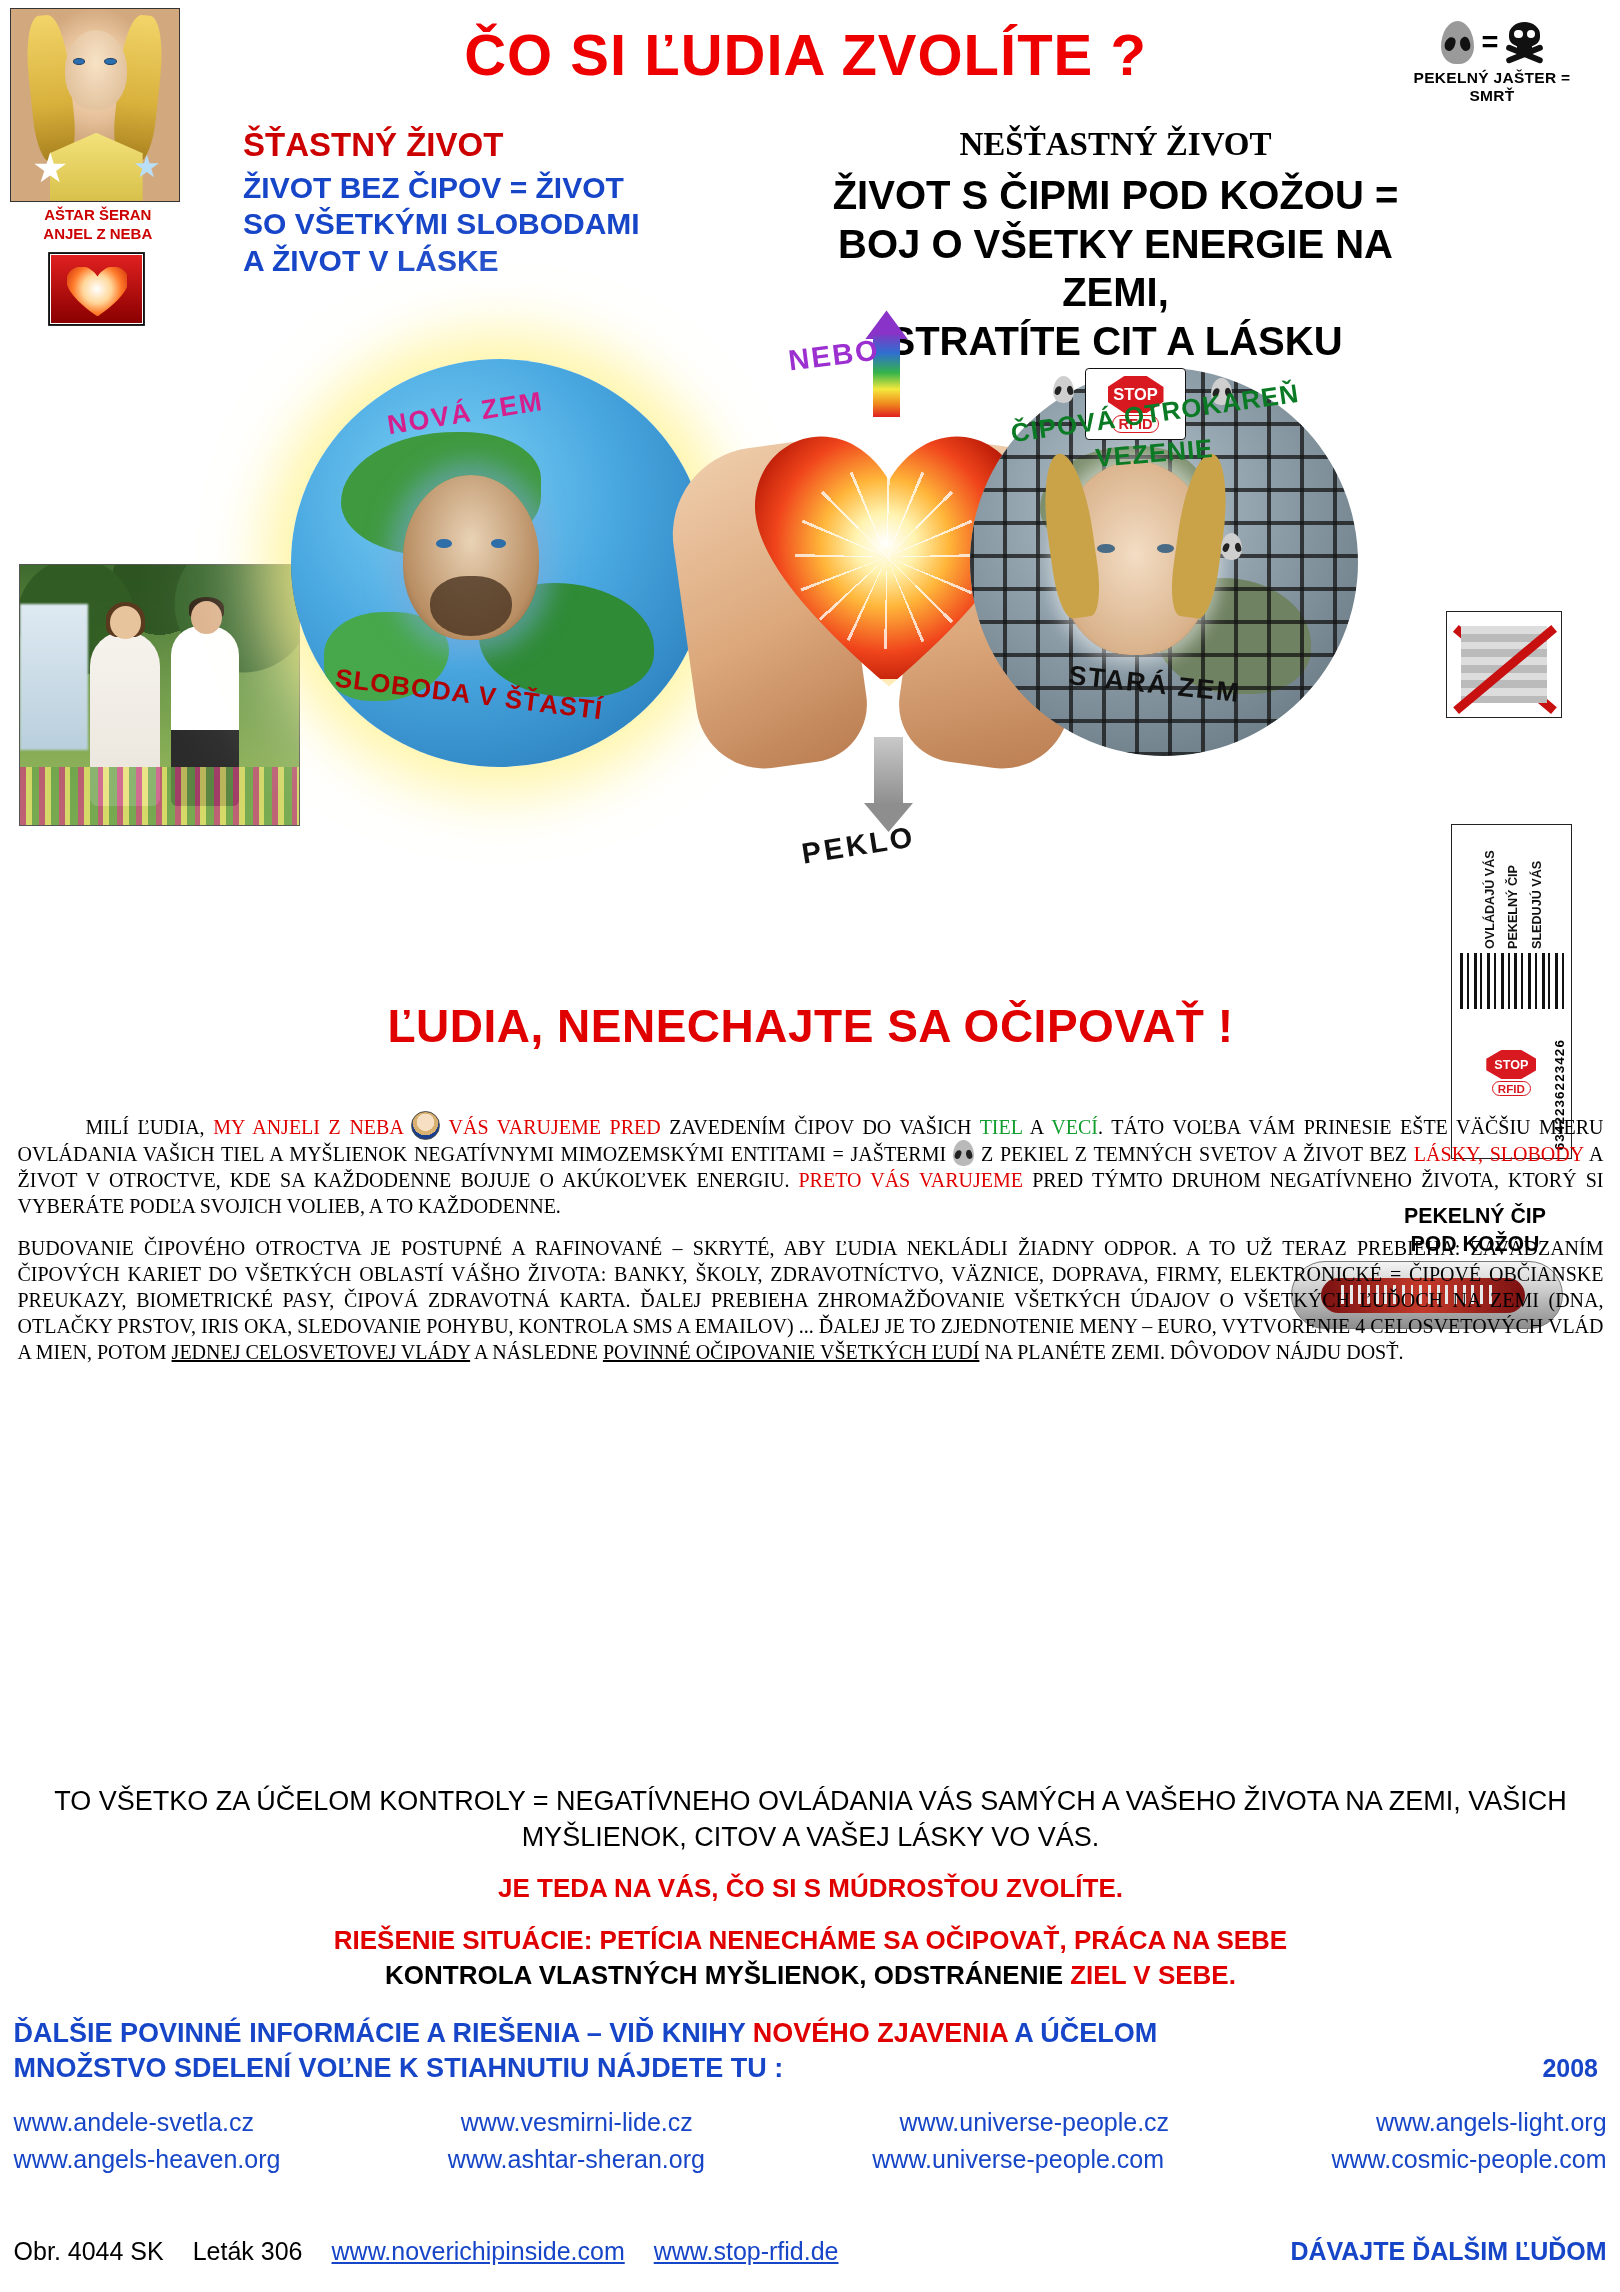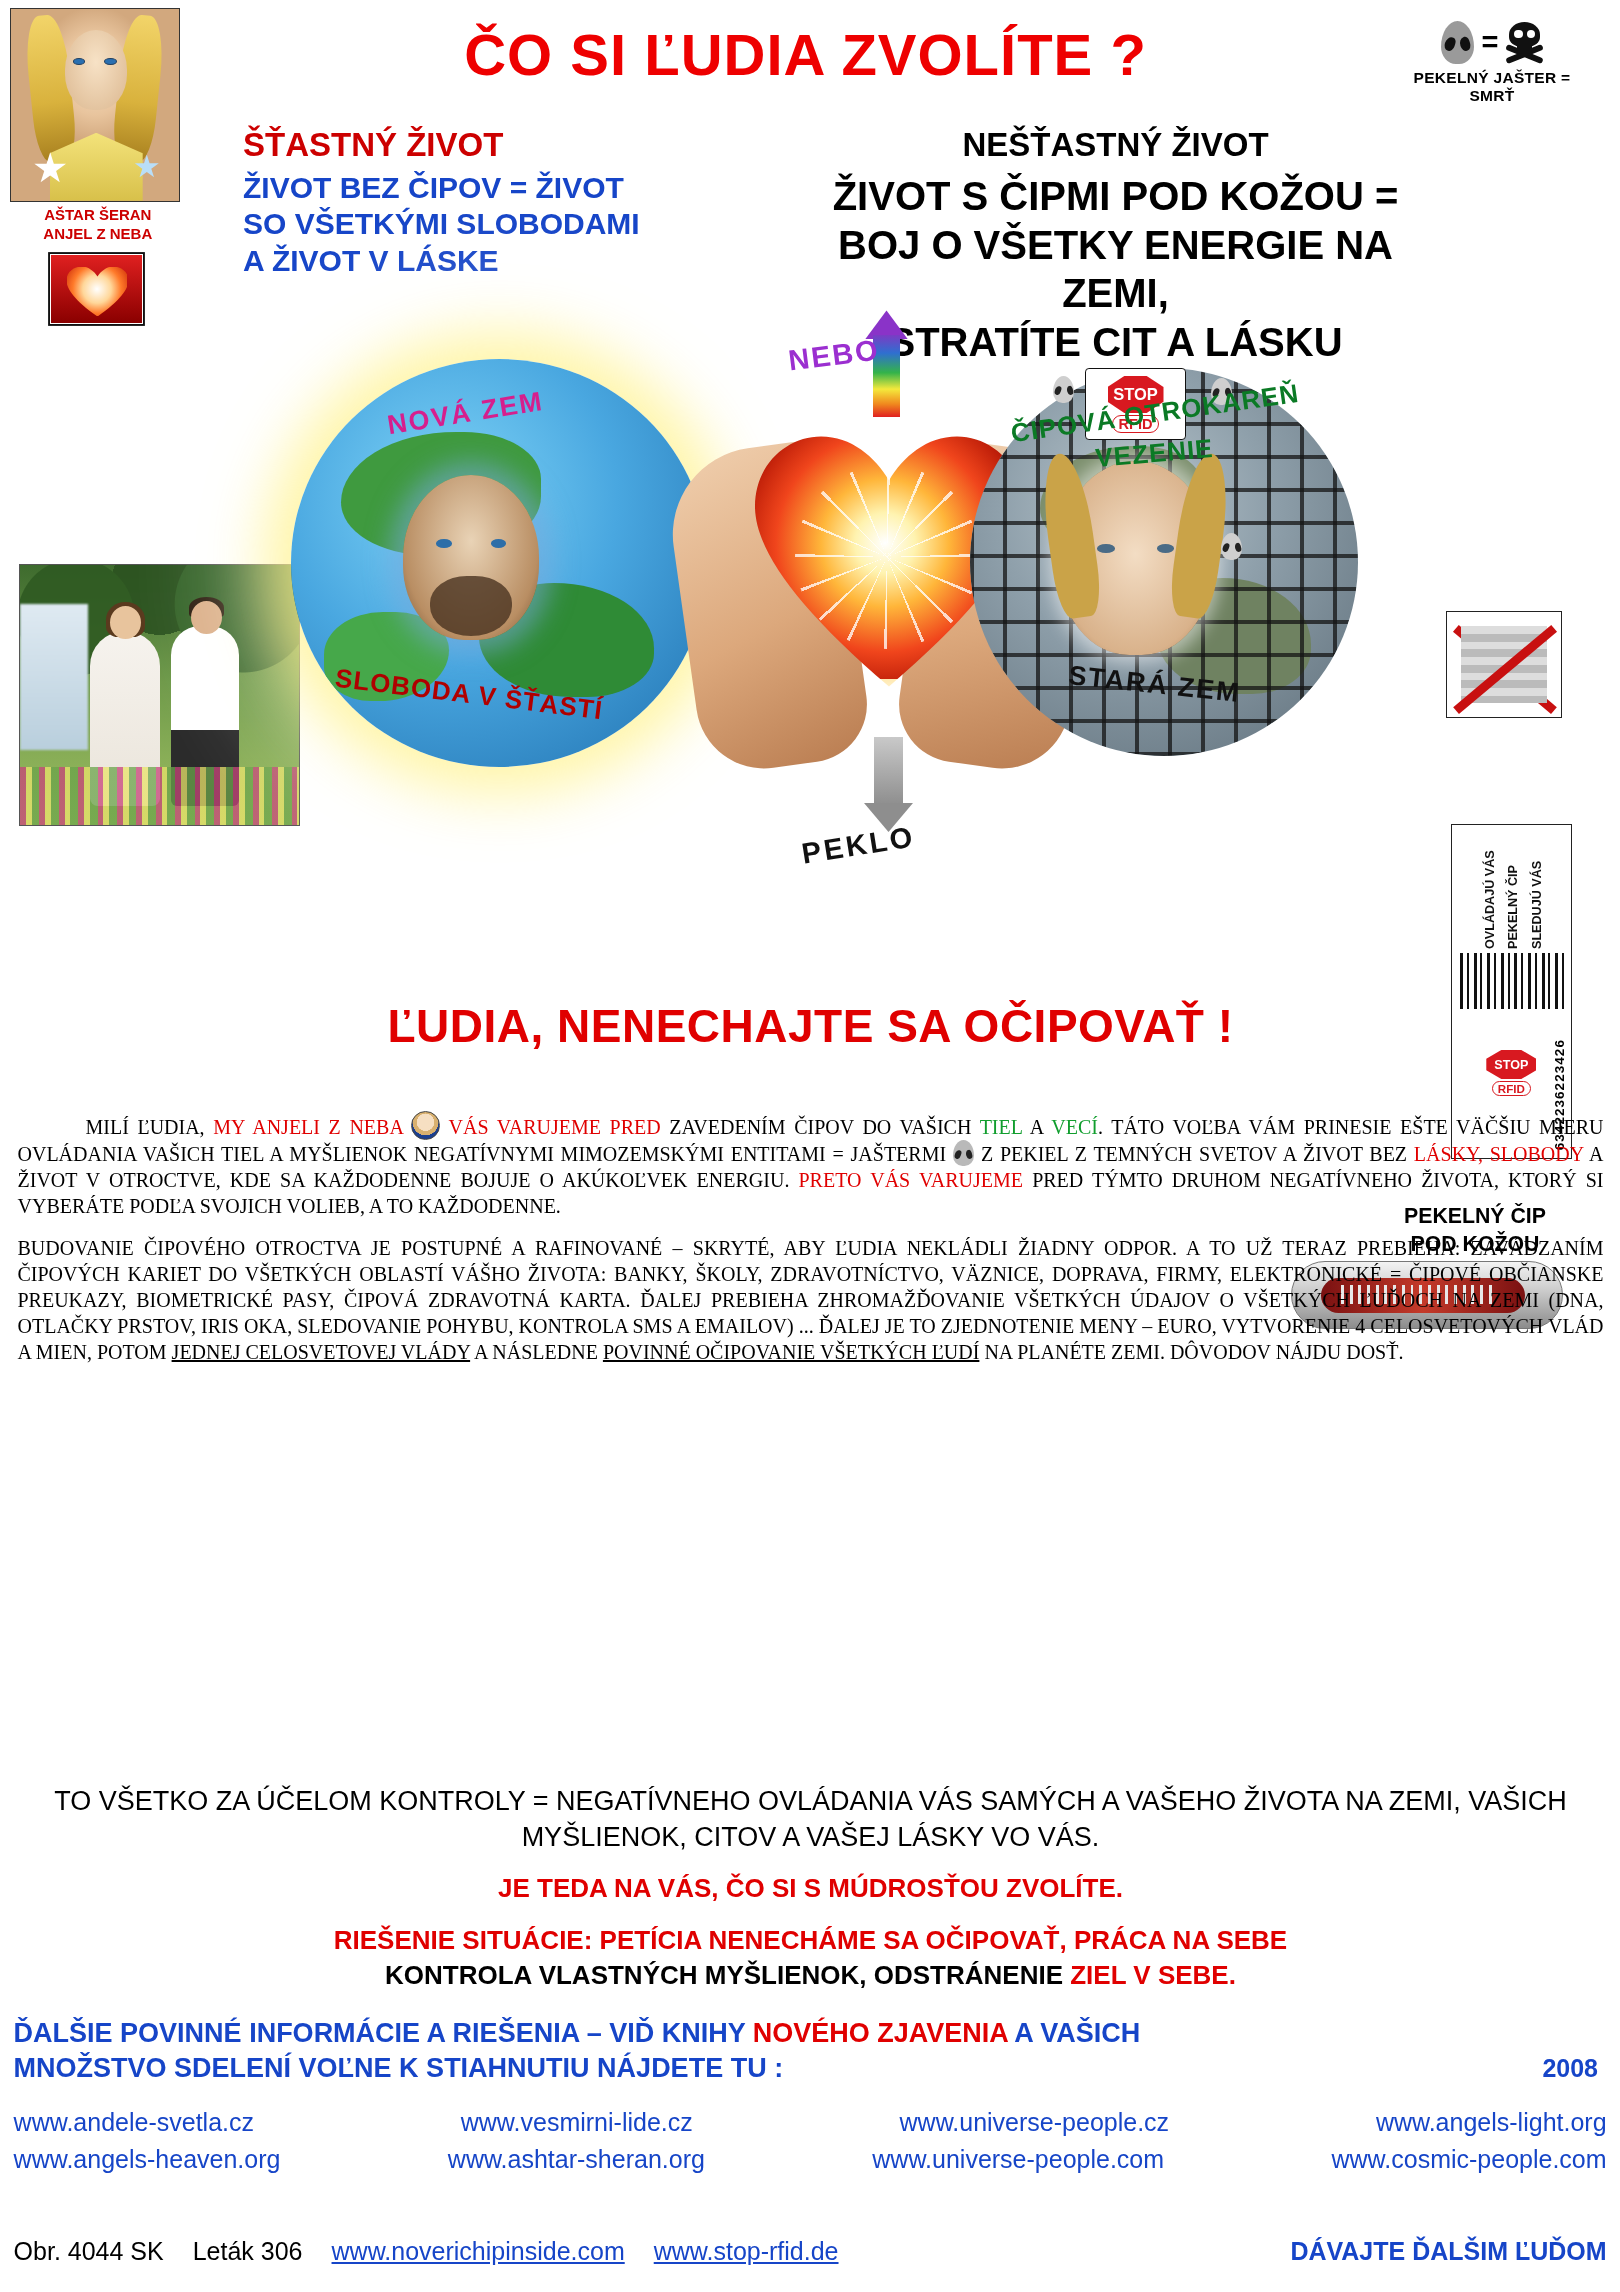--- a/index.html
+++ b/index.html
@@ -136,21 +136,21 @@
   
   .h-left {
     position: absolute; left: 243px; top: 126px; width: 466px; text-align: left;
   }
   .h-left .big { color: #cc0000; font-size: 33px; font-weight: bold; }
   .h-left .blue { color: #1645c8; font-size: 30px; font-weight: bold; line-height: 1.22; margin-top: 5.8px;}
 
   .h-right {
     position: absolute; left: 805px; top: 126px; width: 621px; text-align: center;
   }
-  .h-right .big { color: #000; font-size: 33px; font-weight: bold; }
+  .h-right .big { color: #000; font-size: 33px; font-weight: bold; font-family: Liberation Serif, serif; }
   .h-right .sub { color: #000; font-size: 40px; font-weight: bold; line-height: 1.22; margin-top: 7.8px; }
 
   
   .band { position: absolute; left: 0; top: 349px; width: 1621px; height: 621px; }
 
   
   .couple {
     position: absolute; left: 19.4px; top: 215px; width: 281px; height: 262px;
     background: linear-gradient(180deg, #3e6b2e 0%, #6f9a4a 45%, #9fbf62 100%);
     border: 1px solid #555; overflow: hidden;
@@ -662,21 +662,21 @@
   <div class="p-summary">TO VŠETKO ZA ÚČELOM KONTROLY = NEGATÍVNEHO OVLÁDANIA VÁS SAMÝCH A VAŠEHO ŽIVOTA NA ZEMI, VAŠICH MYŠLIENOK, CITOV  A VAŠEJ LÁSKY VO VÁS.</div>
 
   <div class="line-red-1">JE TEDA NA VÁS, ČO SI S MÚDROSŤOU ZVOLÍTE.</div>
 
   <div class="line-red-2">
     <div>RIEŠENIE SITUÁCIE: PETÍCIA NENECHÁME SA OČIPOVAŤ, PRÁCA NA SEBE</div>
     <div><span style="color:#000">KONTROLA VLASTNÝCH MYŠLIENOK, ODSTRÁNENIE</span><span> ZIEL V SEBE.</span></div>
   </div>
 
   <div class="blue-block">
-    <div><span>ĎALŠIE POVINNÉ INFORMÁCIE A RIEŠENIA – VIĎ KNIHY </span><span class="red">NOVÉHO ZJAVENIA</span><span> A VAŠICH</span></div>
+    <div><span>ĎALŠIE POVINNÉ INFORMÁCIE A RIEŠENIA – VIĎ KNIHY </span><span class="red">NOVÉHO ZJAVENIA</span><span> A ÚČELOM</span></div>
     <div>MNOŽSTVO SDELENÍ VOĽNE K STIAHNUTIU NÁJDETE TU :</div>
   </div>
   <div class="year">2008</div>
 
   <div class="links">
     <div class="row">
       <a href="#">www.andele-svetla.cz</a>
       <a href="#">www.vesmirni-lide.cz</a>
       <a href="#">www.universe-people.cz</a>
       <a href="#">www.angels-light.org</a>

